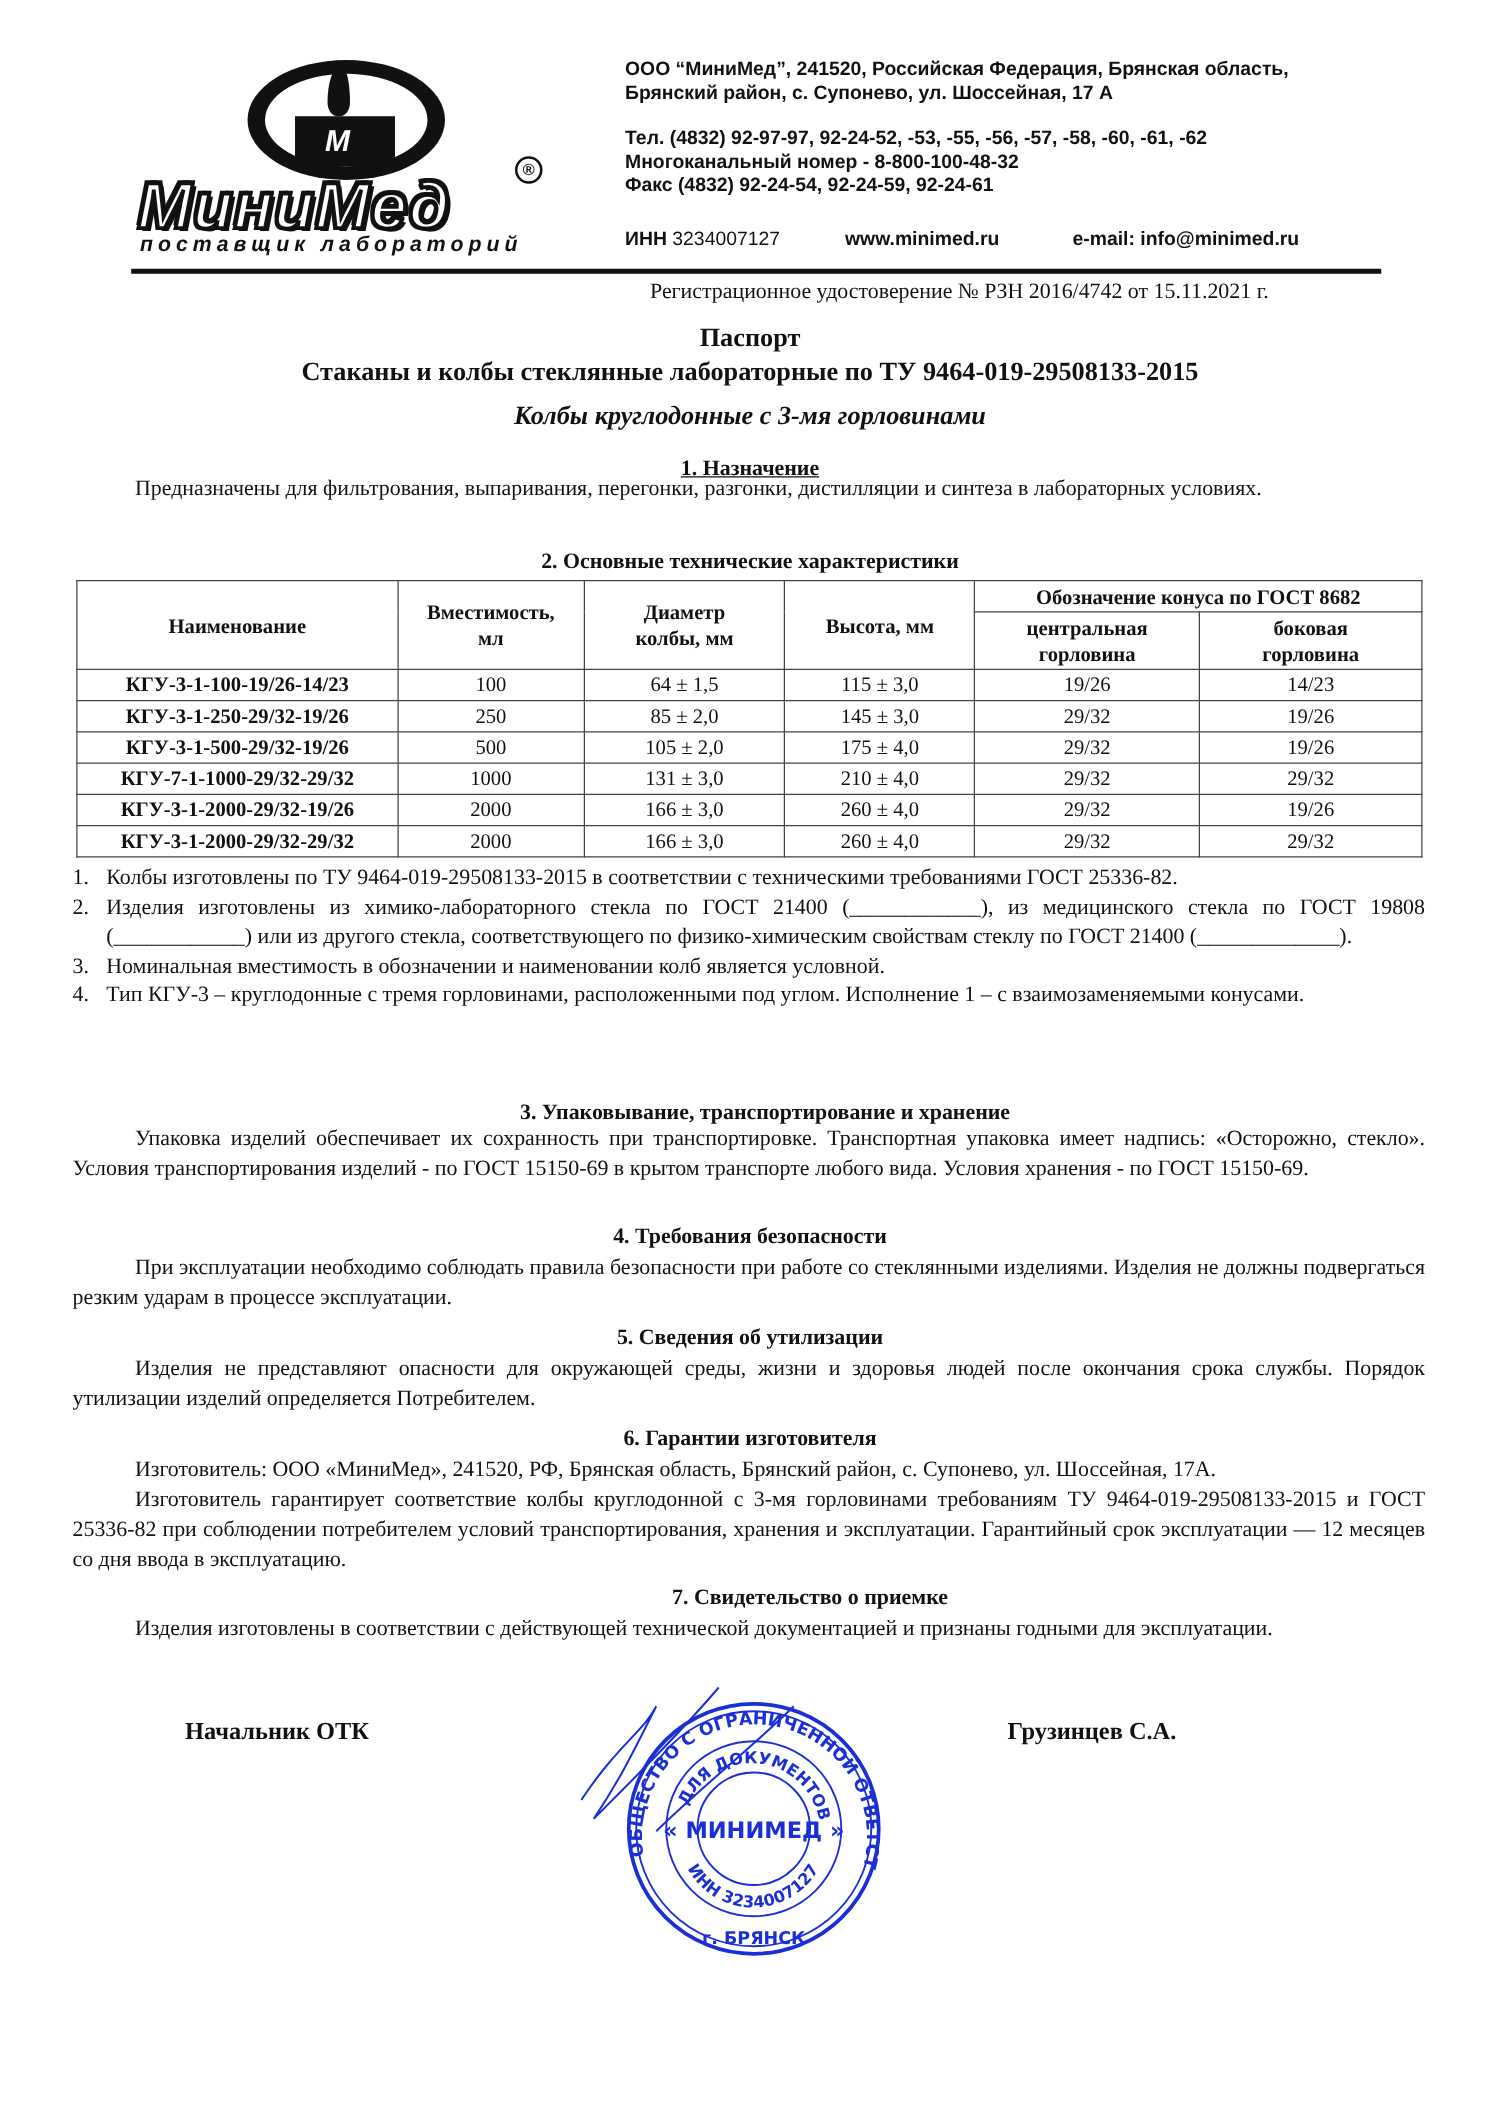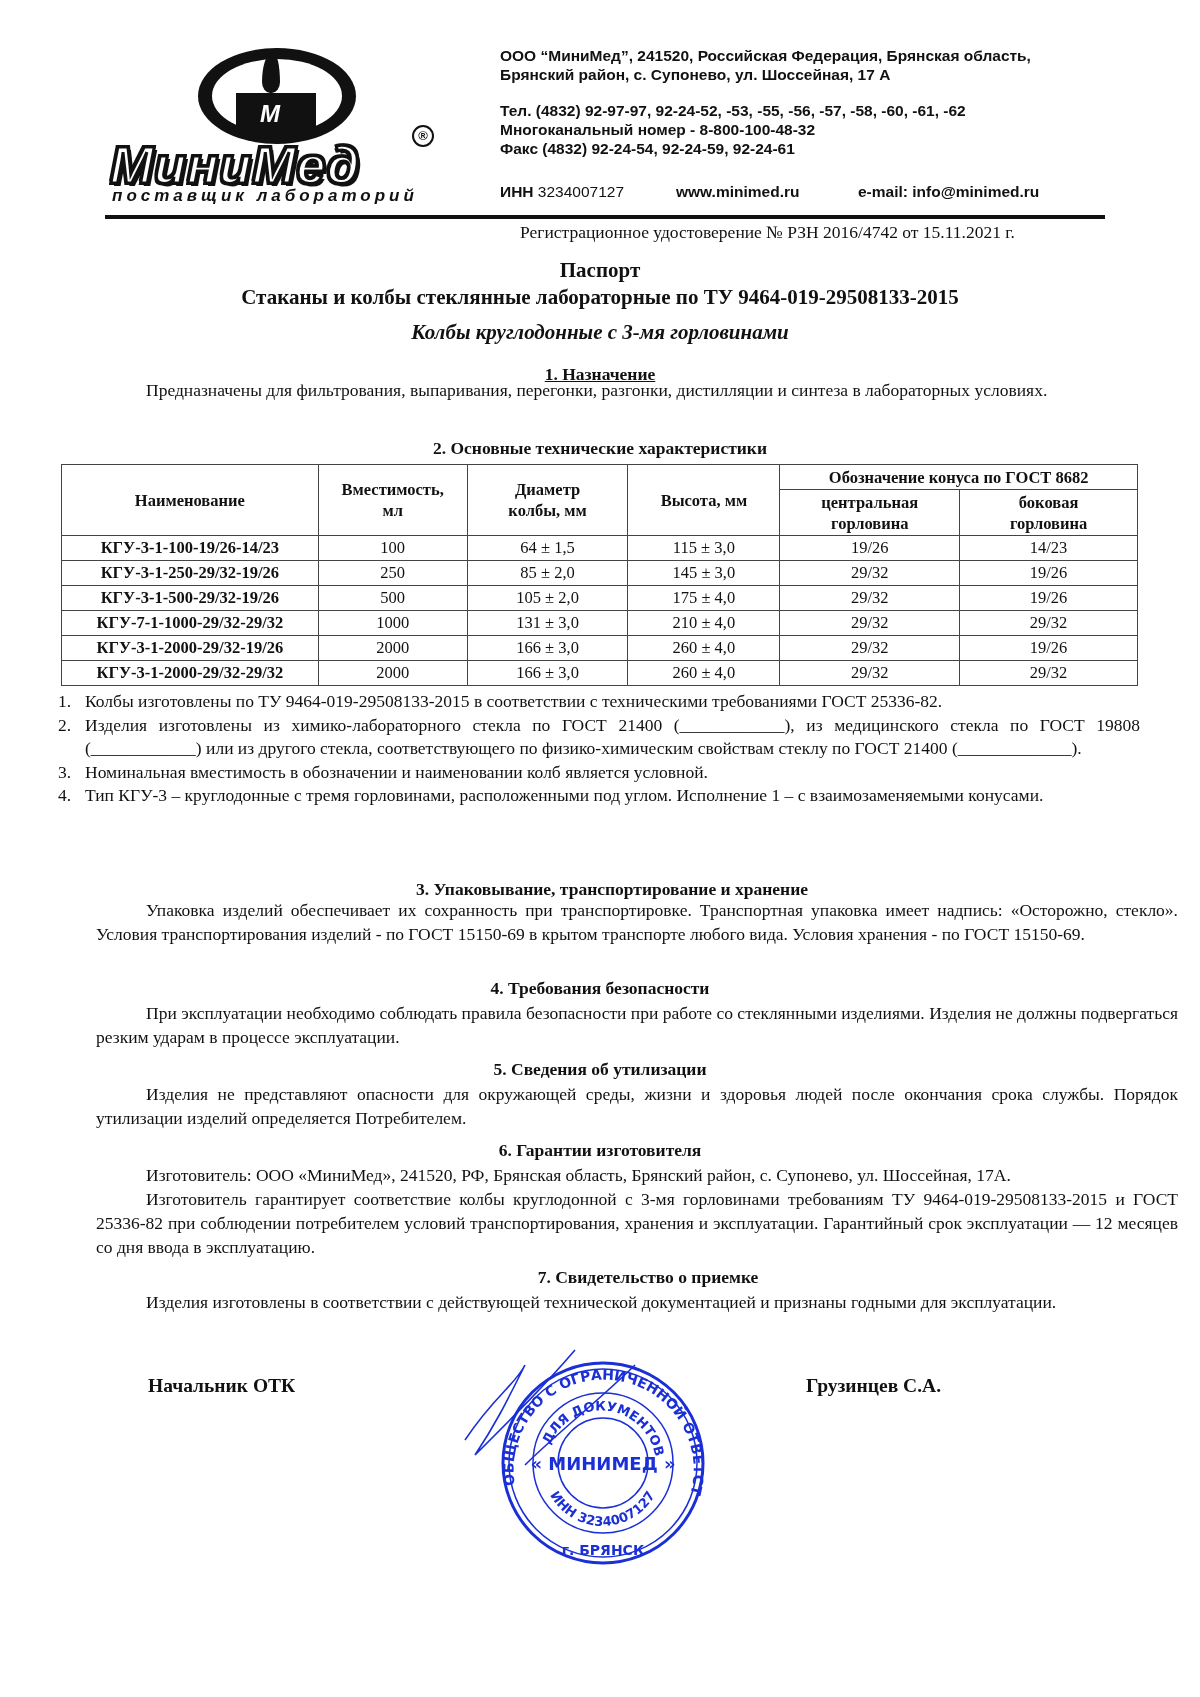--- a/index.html
+++ b/index.html
@@ -27,21 +27,21 @@
   .rule { position: absolute; left: 105px; top: 215px; width: 1000px; height: 4px; background: #111; }
   .reg { position: absolute; left: 520px; top: 222px; font-size: 17.5px; white-space: nowrap; }
 
   
   .center { position: absolute; left: 0; width: 1200px; text-align: center; white-space: nowrap; }
   .t-main { top: 258px; font-size: 21px; font-weight: bold; }
   .t-sub { top: 285px; font-size: 21px; font-weight: bold; }
   .t-ital { top: 320px; font-size: 21px; font-weight: bold; font-style: italic; }
   .h-sec { font-size: 17.5px; font-weight: bold; }
 
-  .para { position: absolute; left: 58px; width: 1082px; font-size: 17.5px; line-height: 24px; text-align: justify; margin-left: 38px; }
+  .para { position: absolute; left: 58px; width: 1082px; font-size: 17.5px; line-height: 24px; text-align: justify; }
   .para .ind { display: inline-block; width: 50px; }
 
   
   table.spec { position: absolute; left: 61px; top: 464px; width: 1077px; border-collapse: collapse; font-size: 16.5px; }
   table.spec th, table.spec td { border: 1.5px solid #444; text-align: center; padding: 0 2px; }
   table.spec th { font-weight: bold; line-height: 21px; }
   table.spec td { height: 24px; line-height: 22px; }
   table.spec td.nm { font-weight: bold; }
 
   .notes { position: absolute; left: 58px; top: 690px; width: 1082px; font-size: 17.5px; line-height: 23.5px; }

